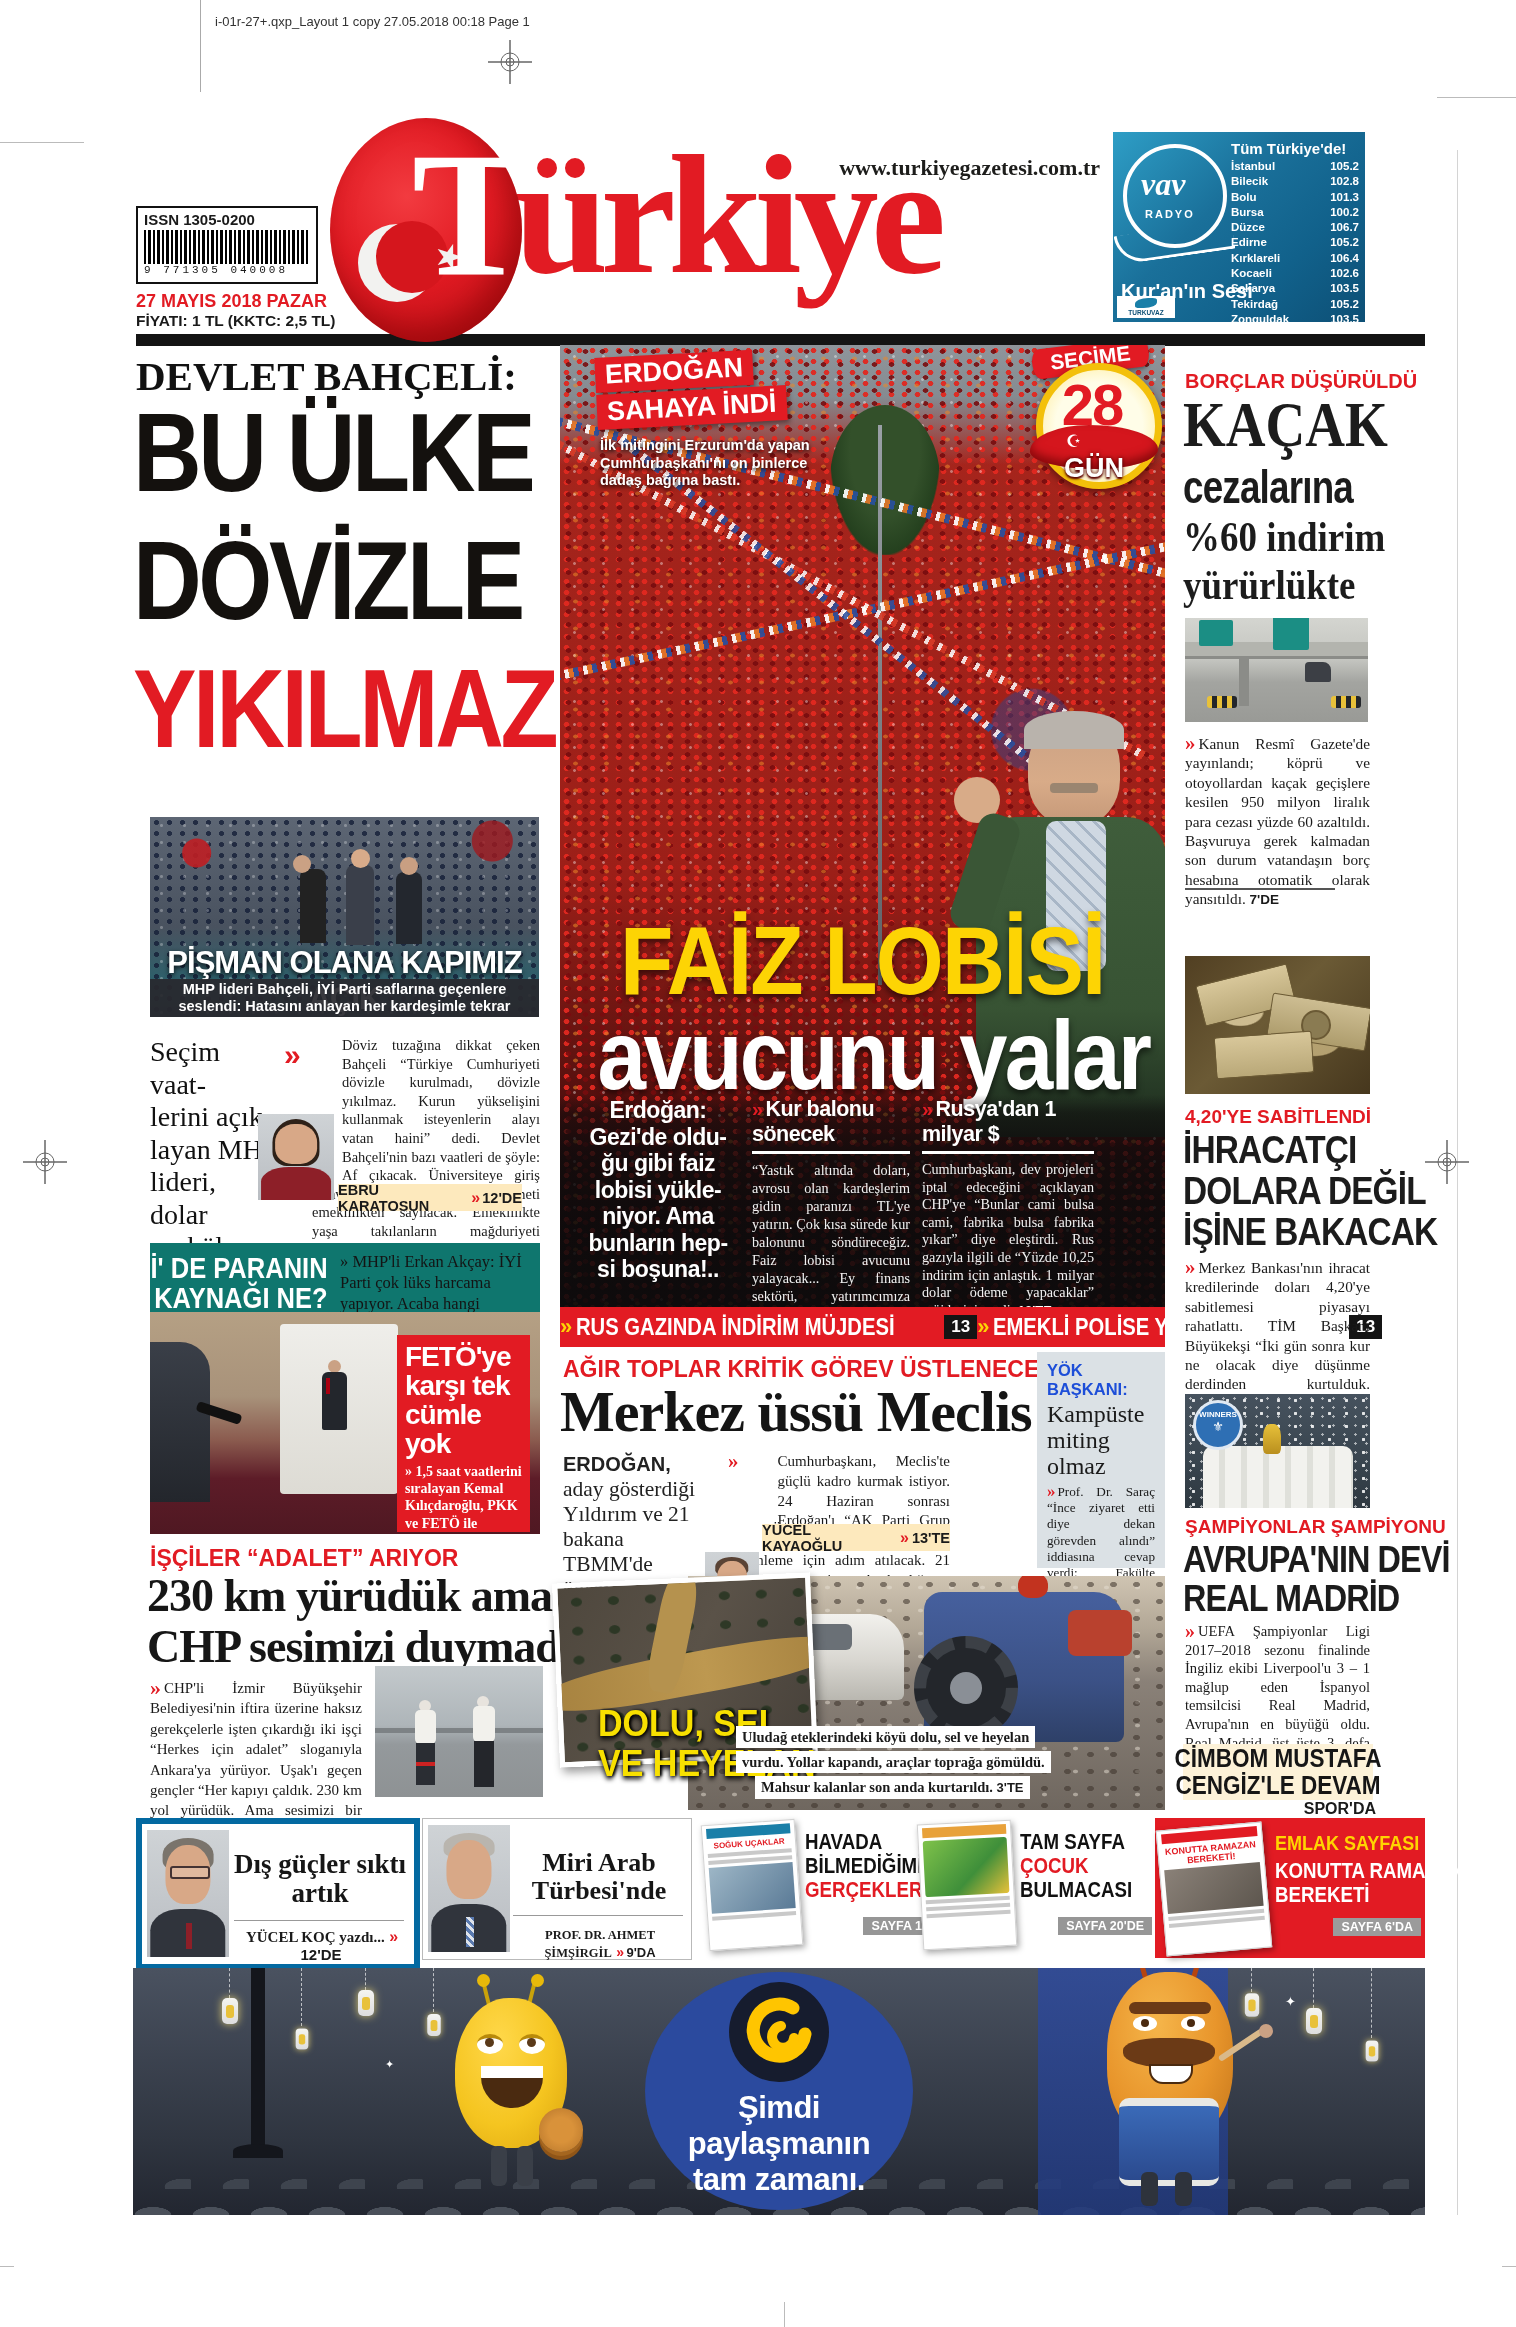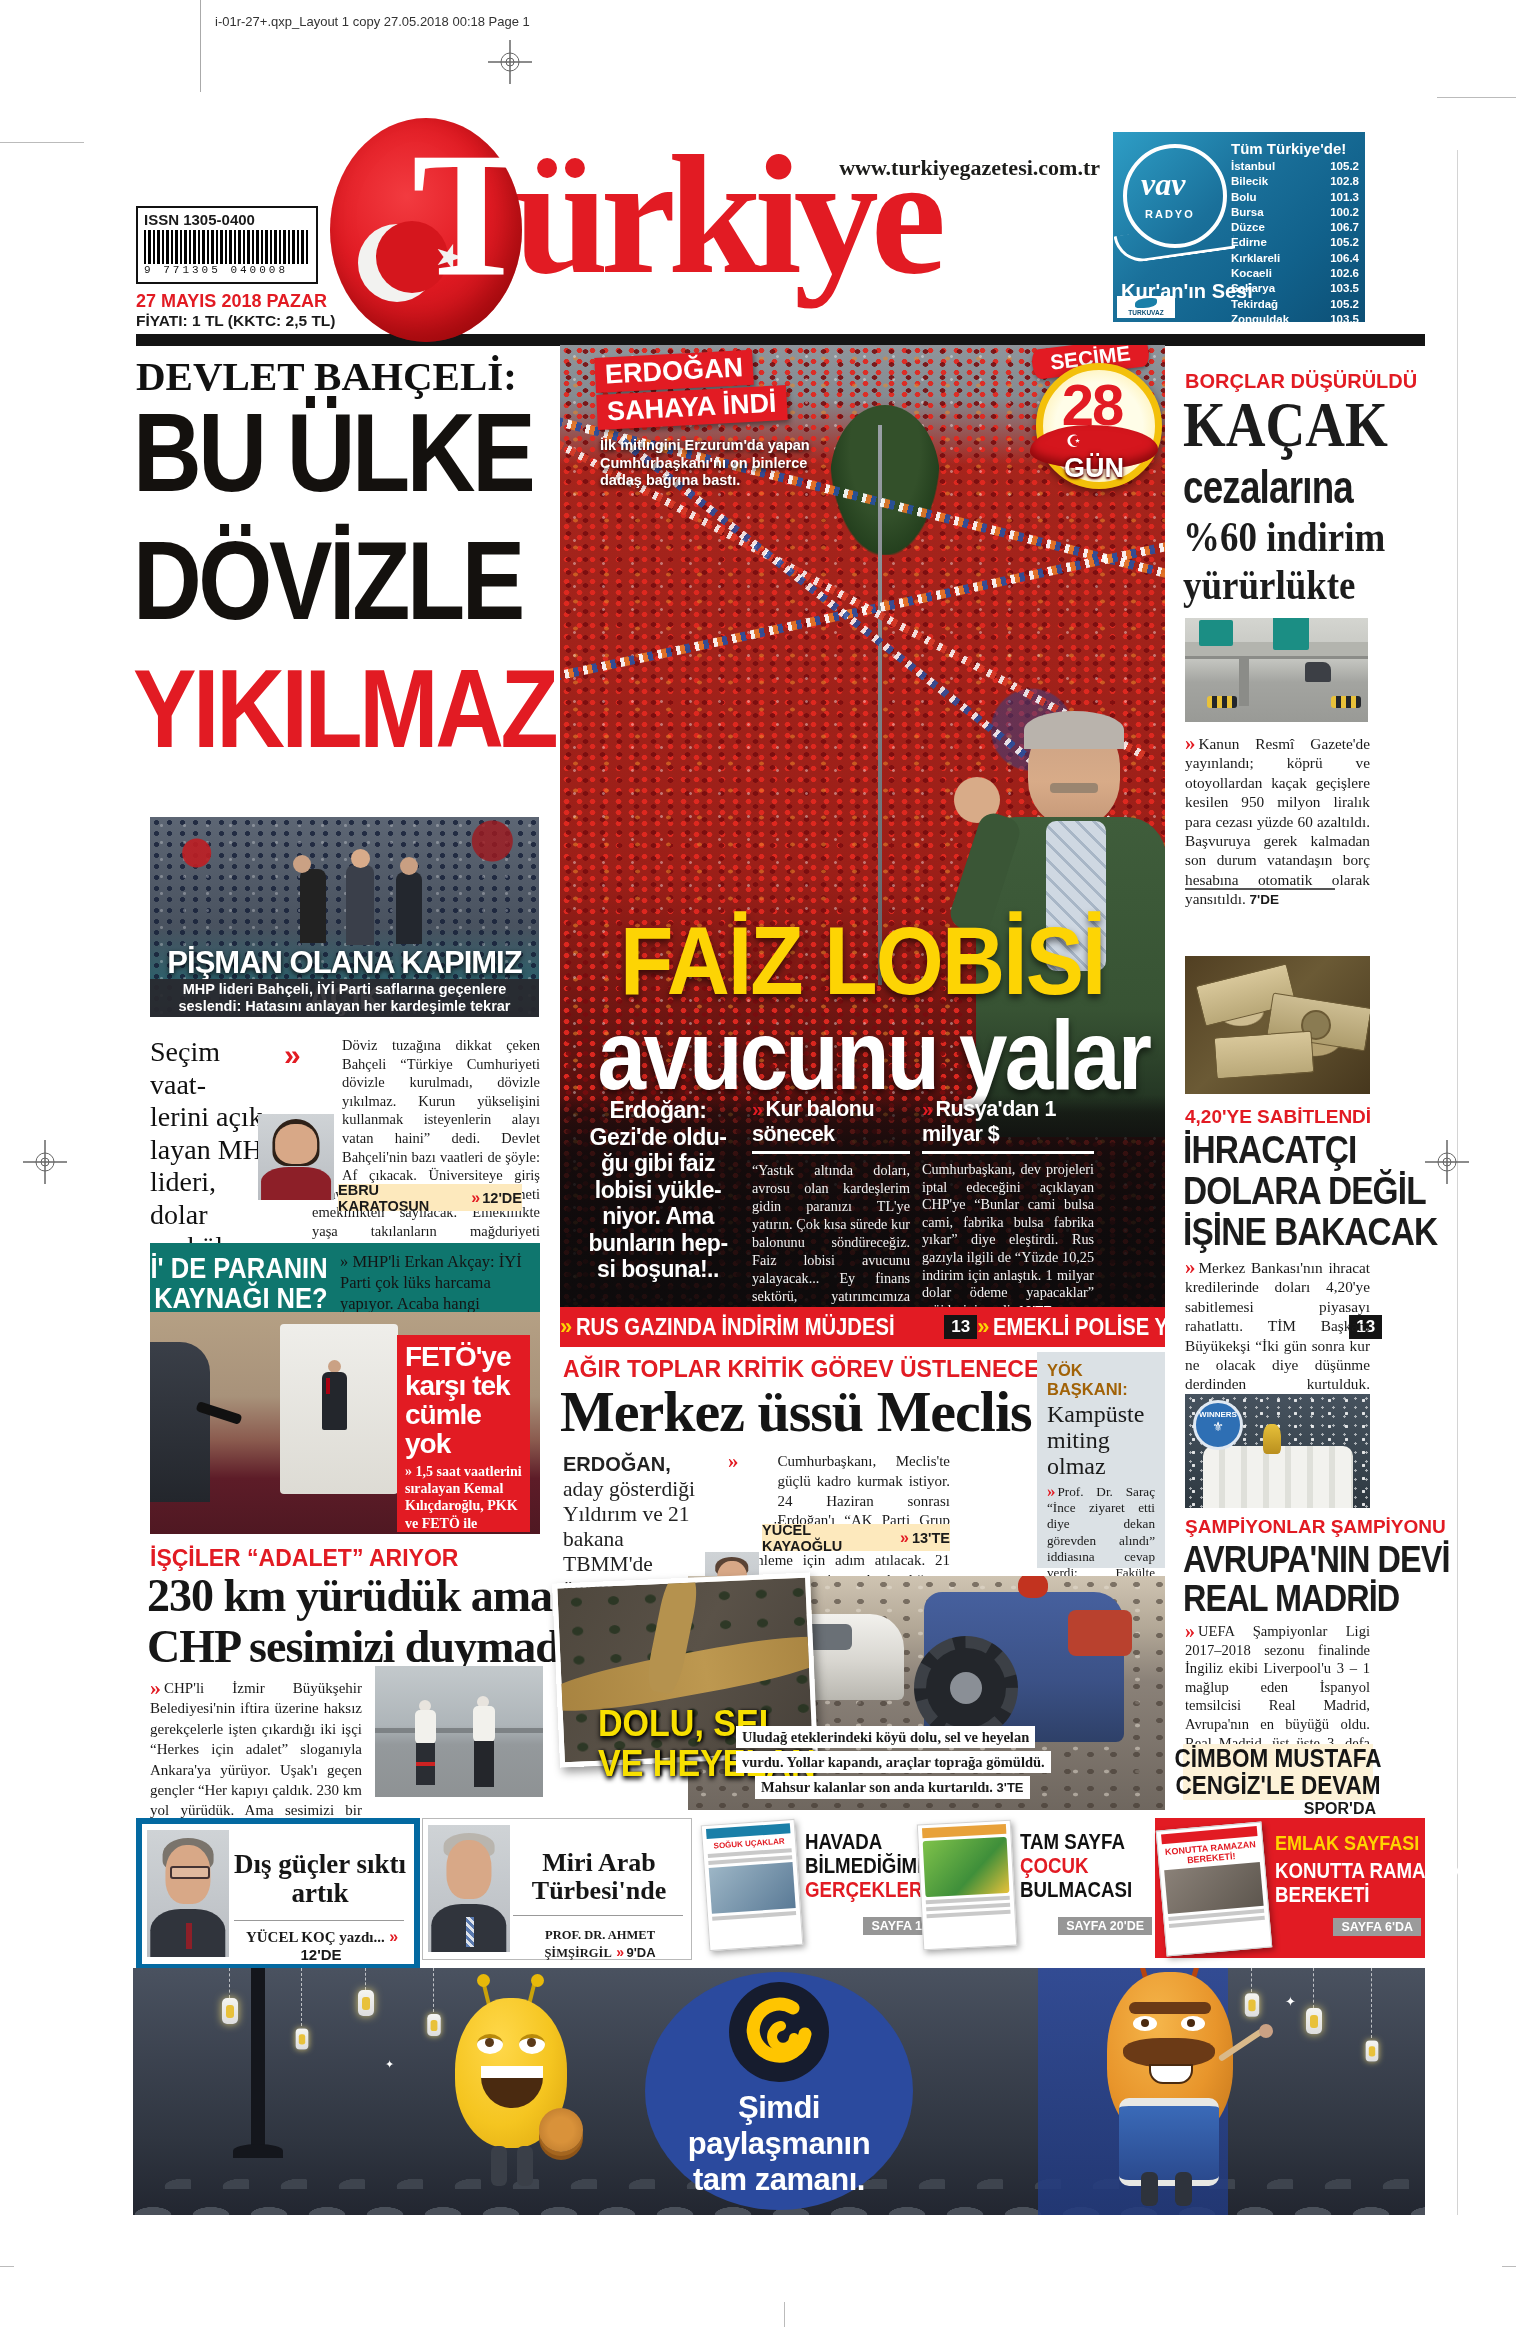--- a/index.html
+++ b/index.html
@@ -56,21 +56,21 @@
       <line x1="0" y1="22" x2="44" y2="22"></line>
       <line x1="22" y1="0" x2="22" y2="44"></line>
       <circle cx="22" cy="22" r="9"></circle>
       <circle cx="22" cy="22" r="4" fill="#333"></circle>
     </svg>
   <div class="abs" style="left:0;top:2266px;width:14px;height:1px;background:#bbb;"></div>
   <div class="abs" style="left:1502px;top:2266px;width:14px;height:1px;background:#bbb;"></div>
   <div class="abs" style="left:784px;top:2302px;width:1px;height:25px;background:#bbb;"></div>
 
   <div class="abs" style="left:136px;top:206px;width:182px;height:78px;border:2px solid #111;padding:3px 6px;box-sizing:border-box;">
-    <div style="font:bold 15px 'Liberation Sans';">ISSN 1305-0400</div>
+    <div style="font:bold 15px 'Liberation Sans';">ISSN 1305-0200</div>
     <div style="height:34px;margin-top:2px;background:repeating-linear-gradient(90deg,#000 0 2px,#fff 2px 4px,#000 4px 7px,#fff 7px 9px);"></div>
     <div style="font:11px 'Liberation Mono';letter-spacing:3px;">9  771305  040008</div>
   </div>
   <div class="abs hv red" style="left:136px;top:291px;font-size:18px;">27 MAYIS 2018 PAZAR</div>
   <div class="abs hv" style="left:136px;top:312px;font-size:15.5px;">FİYATI: 1 TL  (KKTC: 2,5 TL)</div>
   <div class="abs" style="left:136px;top:334px;width:1289px;height:12px;background:#141414;"></div>
 
   <div class="abs serif" style="left:760px;top:155px;width:340px;text-align:right;font-weight:bold;font-size:22px;color:#1d1d1b;">www.turkiyegazetesi.com.tr</div>
 
   <div class="abs" style="left:330px;top:118px;width:192px;height:224px;border-radius:50%;background:radial-gradient(circle at 40% 35%,#f23b40 0%,#e21b23 45%,#b90d14 100%);box-shadow:inset -10px -14px 30px rgba(120,0,0,.5);z-index:3;">
@@ -319,21 +319,21 @@
       <div class="head"></div>
       <div class="body" style="background:#3c4250;"></div>
   </div>
   <div class="abs" style="left:762px;top:1524px;width:188px;height:27px;background:#fde9bd;display:flex;align-items:center;justify-content:center;gap:5px;">
     <span class="hv" style="font-size:14.5px;">YÜCEL KAYAOĞLU</span>
     <span class="arrow" style="font-size:16px;">»</span>
     <span class="hv" style="font-size:14.5px;">13'TE</span>
   </div>
 
   <div class="abs" style="left:1037px;top:1352px;width:128px;height:216px;background:#dbe1e5;padding:9px 10px;box-sizing:border-box;">
-    <div class="hv" style="font-size:16.5px;color:#a16207;">YÖK BAŞKANI:</div>
+    <div class="hv" style="font-size:16.5px;color:#1d4ed8;">YÖK BAŞKANI:</div>
     <div class="serif pre" style="font-size:24px;line-height:26px;color:#1a1a1a;margin-top:2px;">Kampüste
 miting olmaz</div>
     <div class="serif just" style="font-size:13.2px;line-height:16.2px;margin-top:5px;">
       <span class="arrow" style="font-size:17px;float:left;margin-right:4px;">»</span>
       <span>Prof. Dr. Saraç “İnce ziyaret etti diye dekan görevden alındı” iddiasına cevap verdi: Fakülte bahçesinde parti propagandası olmaz!</span> <span class="pagebold" style="font-size:12px;">13'TE</span>
     </div>
   </div>
 
   <div class="abs photo" style="left:688px;top:1576px;width:477px;height:234px;background:
       radial-gradient(rgba(60,50,42,.55) 0 3px,transparent 4px),

